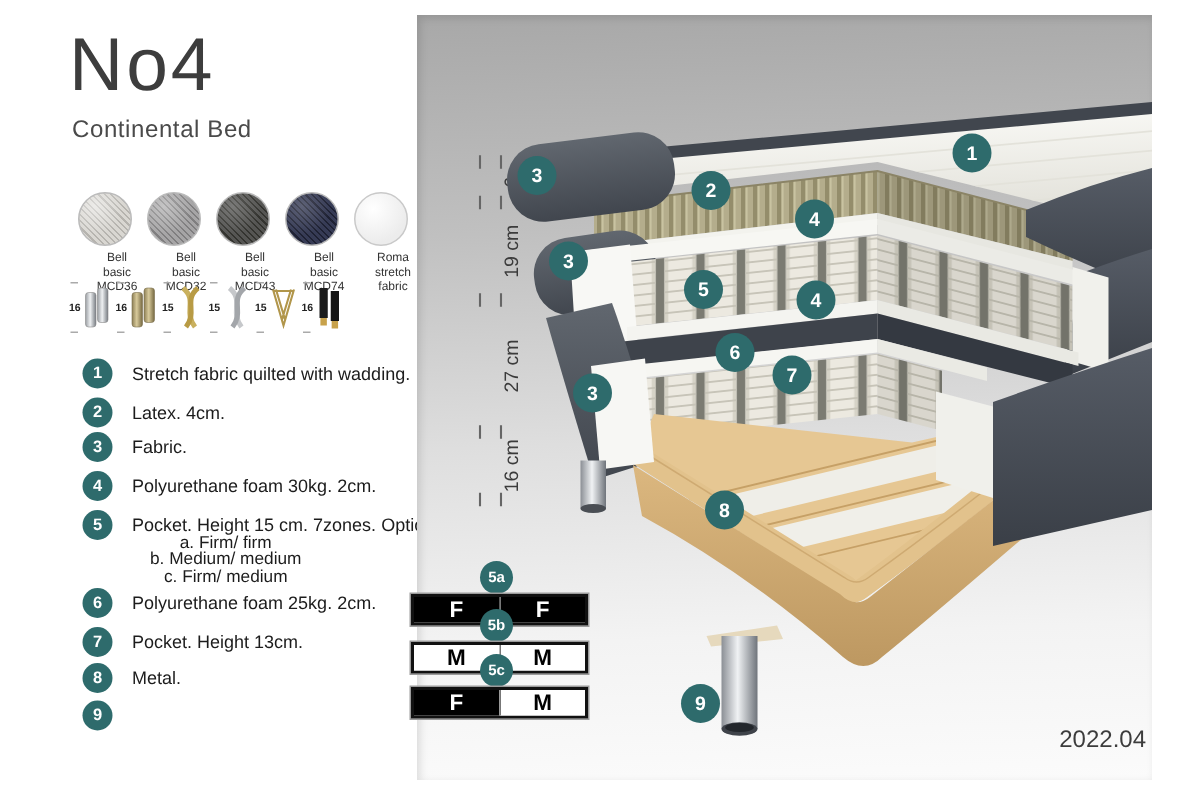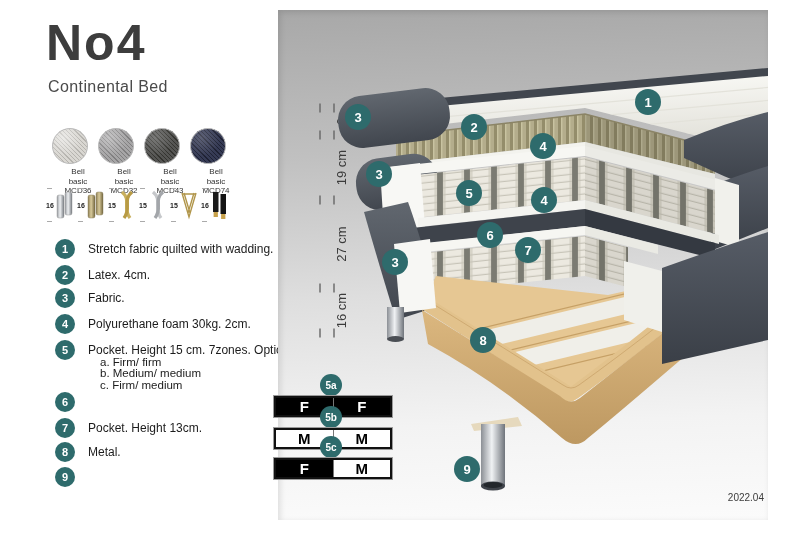--- a/index.html
+++ b/index.html
@@ -1,21 +1,21 @@
 <!DOCTYPE html>
 <html><head>
 <meta charset="utf-8">
 <style>
   html,body{margin:0;padding:0;width:800px;height:533px;background:#ffffff;overflow:hidden;
     font-family:"Liberation Sans","DejaVu Sans",sans-serif;-webkit-font-smoothing:antialiased;}
   .page{position:relative;width:800px;height:533px;background:#fff;}
 
   
   .left-col{position:absolute;left:0;top:0;width:278px;height:533px;background:#fff;}
-  .title{position:absolute;left:46px;top:18px;font-size:50px;font-weight:700;color:#3d3d3d;
+  .title{position:absolute;left:46px;top:18px;font-size:50px;font-weight:400;color:#3d3d3d;
     letter-spacing:2px;line-height:1;}
   .subtitle{position:absolute;left:48px;top:78px;font-size:16px;font-weight:300;color:#4a4a4a;letter-spacing:.4px;}
 
   .swatches{position:absolute;left:47px;top:128px;display:flex;}
   .swatch-item{width:46px;text-align:center;}
   .swatch-circle{width:36px;height:36px;border-radius:50%;margin:0 auto;border:1px solid #bbb;box-sizing:border-box;}
   .sw1{background:#d7d5d0;background-image:radial-gradient(circle at 30% 25%,rgba(255,255,255,.5),transparent 55%),repeating-linear-gradient(45deg,#d9d7d2 0 2px,#b5b3ae 2px 3px);}
   .sw2{background:#9b9a9b;background-image:radial-gradient(circle at 30% 25%,rgba(255,255,255,.35),transparent 55%),repeating-linear-gradient(45deg,#a6a5a6 0 2px,#7f7e7f 2px 3px);}
   .sw3{background:#4c4c4a;background-image:radial-gradient(circle at 30% 25%,rgba(255,255,255,.22),transparent 55%),repeating-linear-gradient(45deg,#555553 0 2px,#33332f 2px 3px);}
   .sw4{background:#2f3349;background-image:radial-gradient(circle at 30% 25%,rgba(255,255,255,.2),transparent 55%),repeating-linear-gradient(45deg,#363b55 0 2px,#1e2133 2px 3px);}
@@ -27,40 +27,40 @@
   .dash-col{display:flex;flex-direction:column;align-items:center;justify-content:space-between;height:34px;margin-right:1px;}
   .dash{width:5px;height:1px;background:#aaa;}
   .leg-h{font-size:7px;font-weight:bold;color:#222;}
   .leg-glyph{display:block;}
 
   .parts{position:absolute;left:0;top:0;width:278px;height:533px;}
   .part-row{position:absolute;left:55px;display:flex;align-items:flex-start;}
   .badge{width:20px;height:20px;border-radius:50%;background:#2e6b6c;color:#fff;font-size:11px;
     font-weight:bold;display:flex;align-items:center;justify-content:center;flex:0 0 20px;}
   .part-text{margin-left:13px;padding-top:3px;font-size:12px;color:#1c1c1c;white-space:nowrap;}
-  .part-options{position:absolute;left:100px;top:357px;font-size:11.5px;color:#1c1c1c;line-height:11.3px;}
+  .part-options{position:absolute;left:100px;top:357px;font-size:11.5px;color:#1c1c1c;line-height:11.3px;text-align:center;}
 
   
   .panel{position:absolute;left:278px;top:10px;width:490px;height:510px;
     background:linear-gradient(178deg,#a8a8a8 0%,#c0c0c0 28%,#dedede 55%,#f3f3f3 80%,#fbfbfb 100%);
     box-shadow:inset 2px 2px 6px rgba(0,0,0,.12);}
   .panel svg.bed{position:absolute;left:0;top:0;}
 
   .firmness{position:absolute;left:0;top:0;}
   .f-row{position:absolute;display:flex;align-items:center;flex-direction:column;}
   .f-badge{width:22px;height:22px;border-radius:50%;background:#2e6b6c;color:#fff;font-size:10px;
     font-weight:bold;display:flex;align-items:center;justify-content:center;margin-right:4px;}
   .f-bar{width:118px;height:21px;display:flex;box-sizing:border-box;border:2px solid #111;
     box-shadow:0 0 0 1px #9b9b9b;background:#fff;}
   .cell{flex:1;display:flex;align-items:center;justify-content:center;font-size:15px;font-weight:600;}
   .cell.dark{background:#000;color:#fff;}
   .cell.light{background:#fff;color:#000;}
   .cell + .cell{border-left:1.5px solid #777;}
 
-  .version{position:absolute;right:4px;bottom:17px;font-size:10px;color:#3c3c3c;}
+  .version{position:absolute;right:4px;bottom:17px;font-size:16px;color:#3c3c3c;}
 </style>
 </head>
 <body>
 
 <div class="page">
 
   <div class="left-col">
     <div class="title">No4</div>
     <div class="subtitle">Continental Bed</div>
 
@@ -73,20 +73,24 @@
         <div class="swatch-circle sw2"></div>
         <div class="swatch-label"><span>Bell basic</span><br><span>MCD32</span></div>
       </div>
       <div class="swatch-item">
         <div class="swatch-circle sw3"></div>
         <div class="swatch-label"><span>Bell basic</span><br><span>MCD43</span></div>
       </div>
       <div class="swatch-item">
         <div class="swatch-circle sw4"></div>
         <div class="swatch-label"><span>Bell basic</span><br><span>MCD74</span></div>
+      </div>
+      <div class="swatch-item">
+        <div class="swatch-circle sw5"></div>
+        <div class="swatch-label"><span>Roma</span><br><span>stretch fabric</span></div>
       </div>
     </div>
 
     <div class="legs-row">
       <div class="leg-item">
         <div class="dash-col">
             <div class="dash"></div>
             <span class="leg-h">16</span>
             <div class="dash"></div>
           </div>
@@ -188,20 +192,21 @@
         <div class="badge">5</div>
         <div class="part-text">Pocket. Height 15 cm. 7zones. Option:</div>
       </div>
       <div class="part-options">
         <div>a. Firm/ firm</div>
         <div>b. Medium/ medium</div>
         <div>c. Firm/ medium</div>
       </div>
       <div class="part-row" style="top:392px">
         <div class="badge">6</div>
+        <div class="part-text">Polyurethane foam 25kg. 2cm.</div>
       </div>
       <div class="part-row" style="top:418px">
         <div class="badge">7</div>
         <div class="part-text">Pocket. Height 13cm.</div>
       </div>
       <div class="part-row" style="top:442px">
         <div class="badge">8</div>
         <div class="part-text">Metal.</div>
       </div>
       <div class="part-row" style="top:467px">

